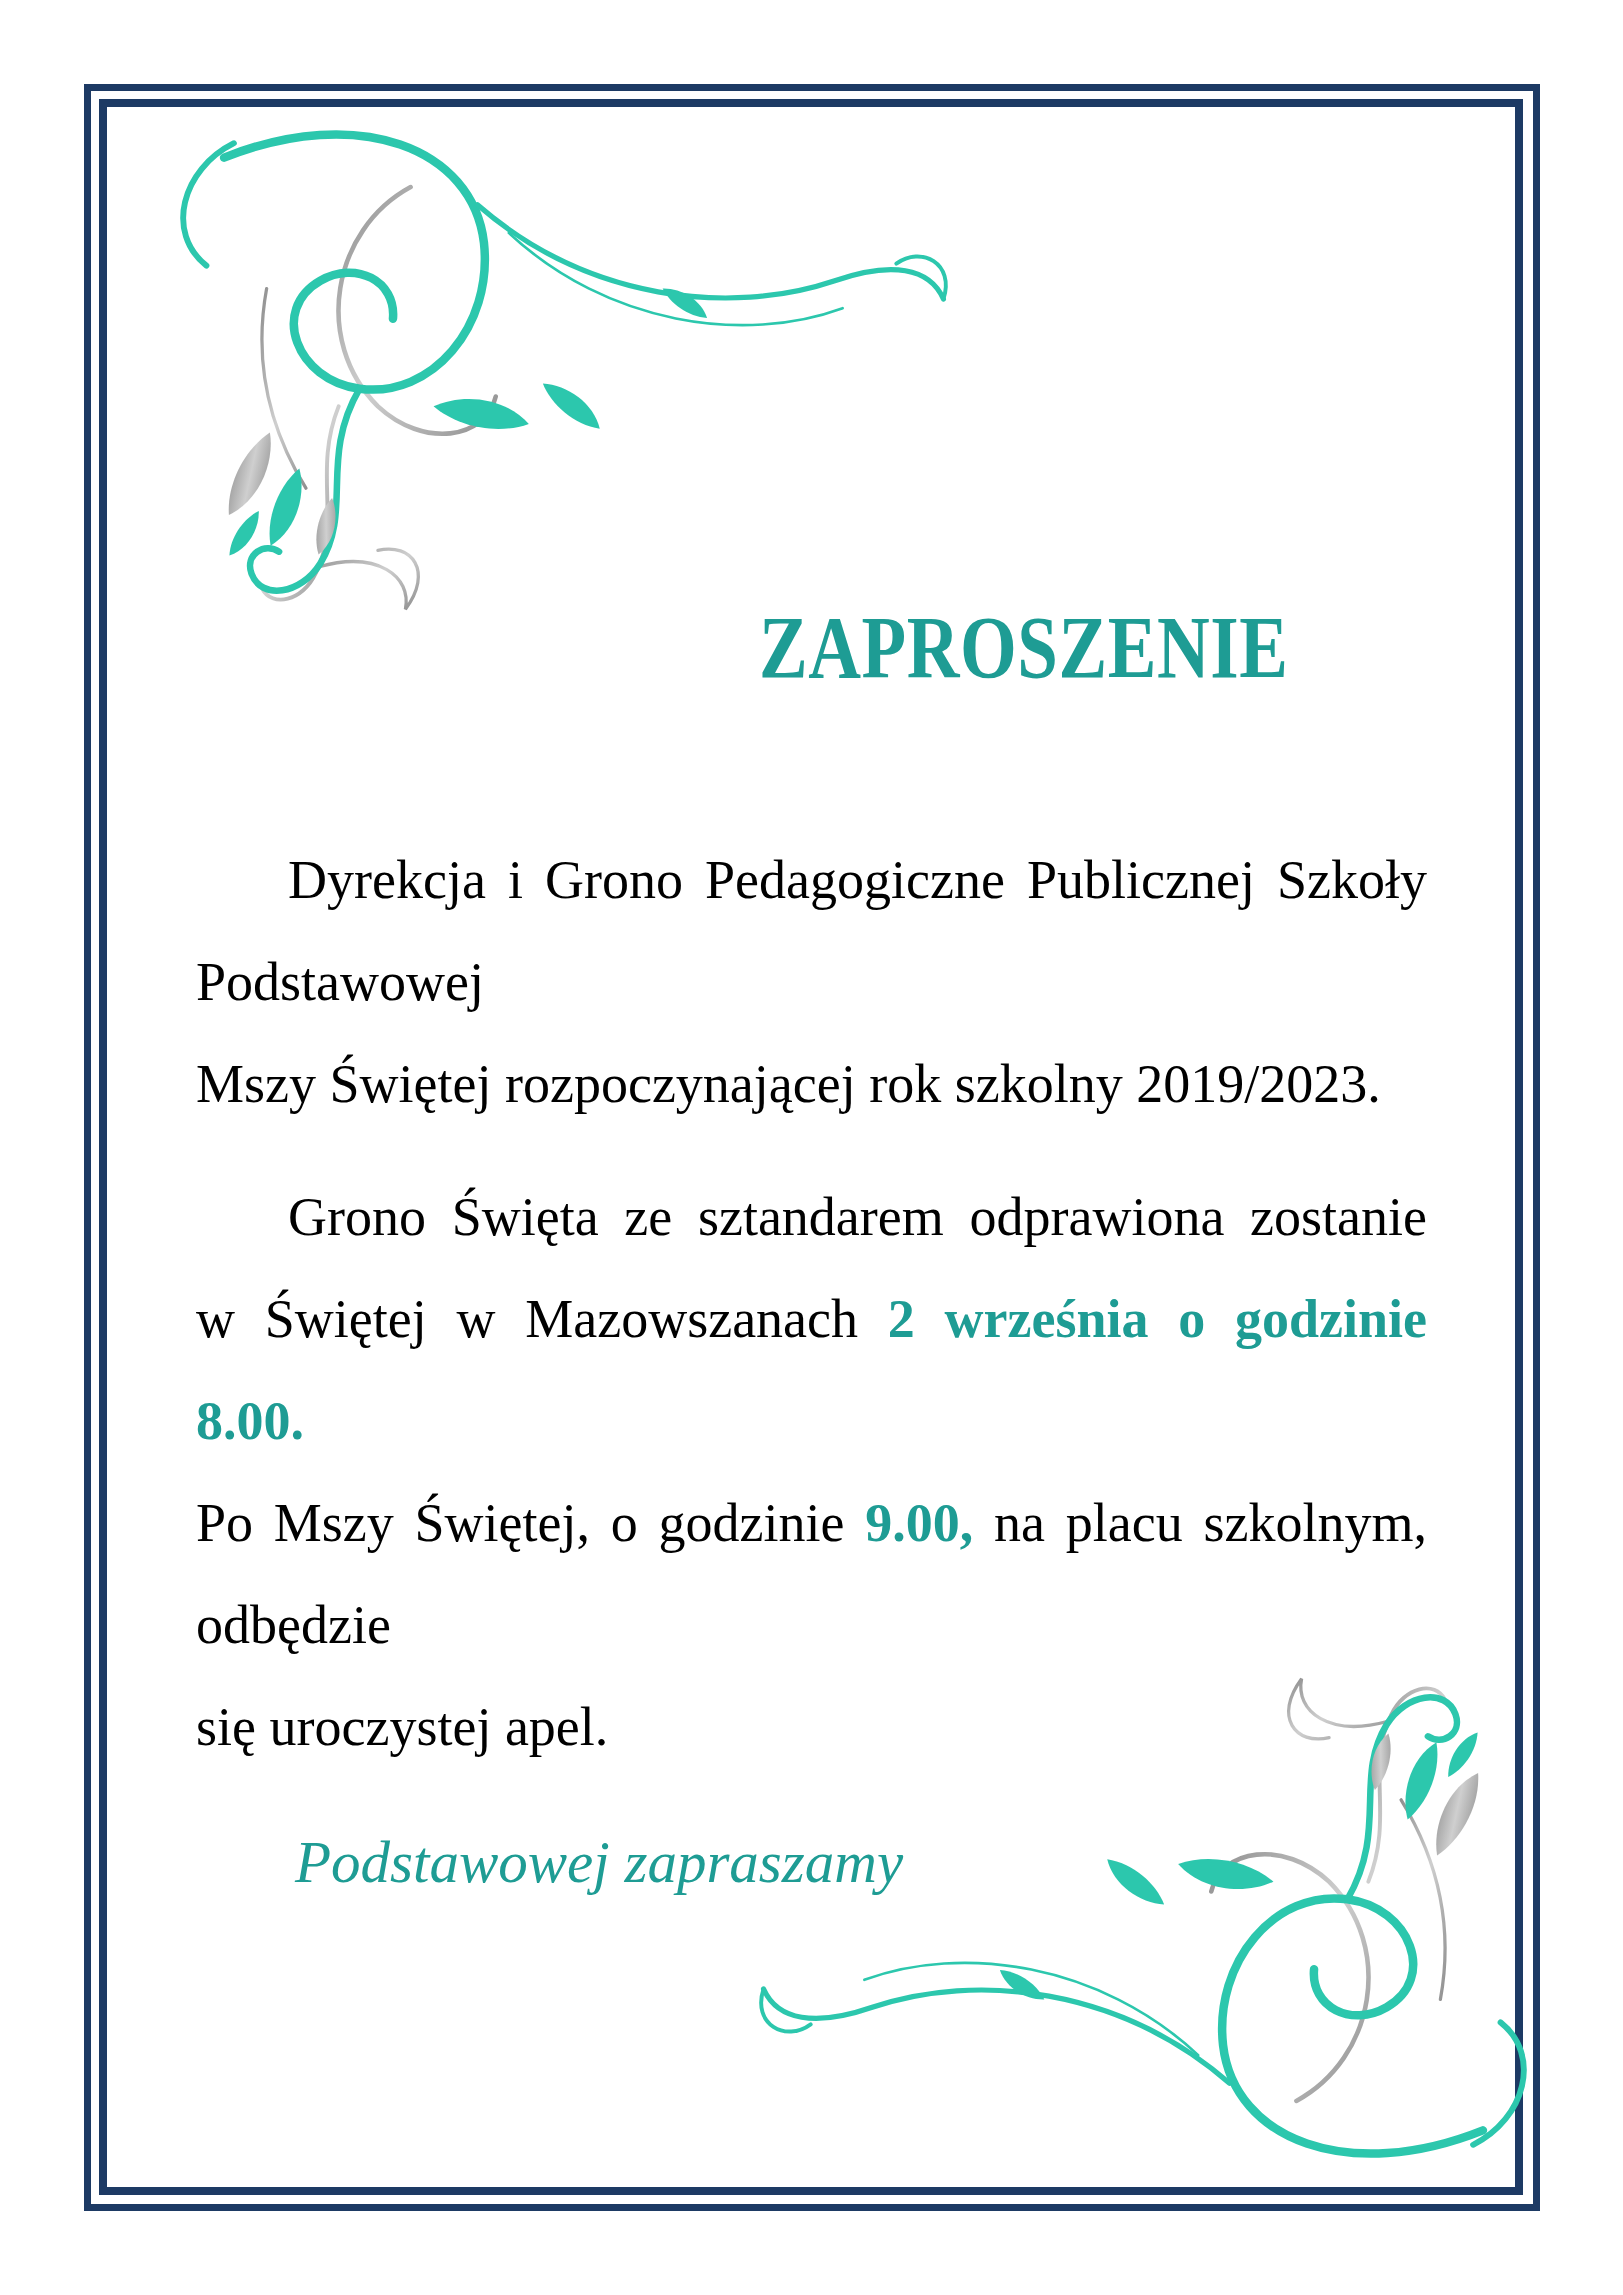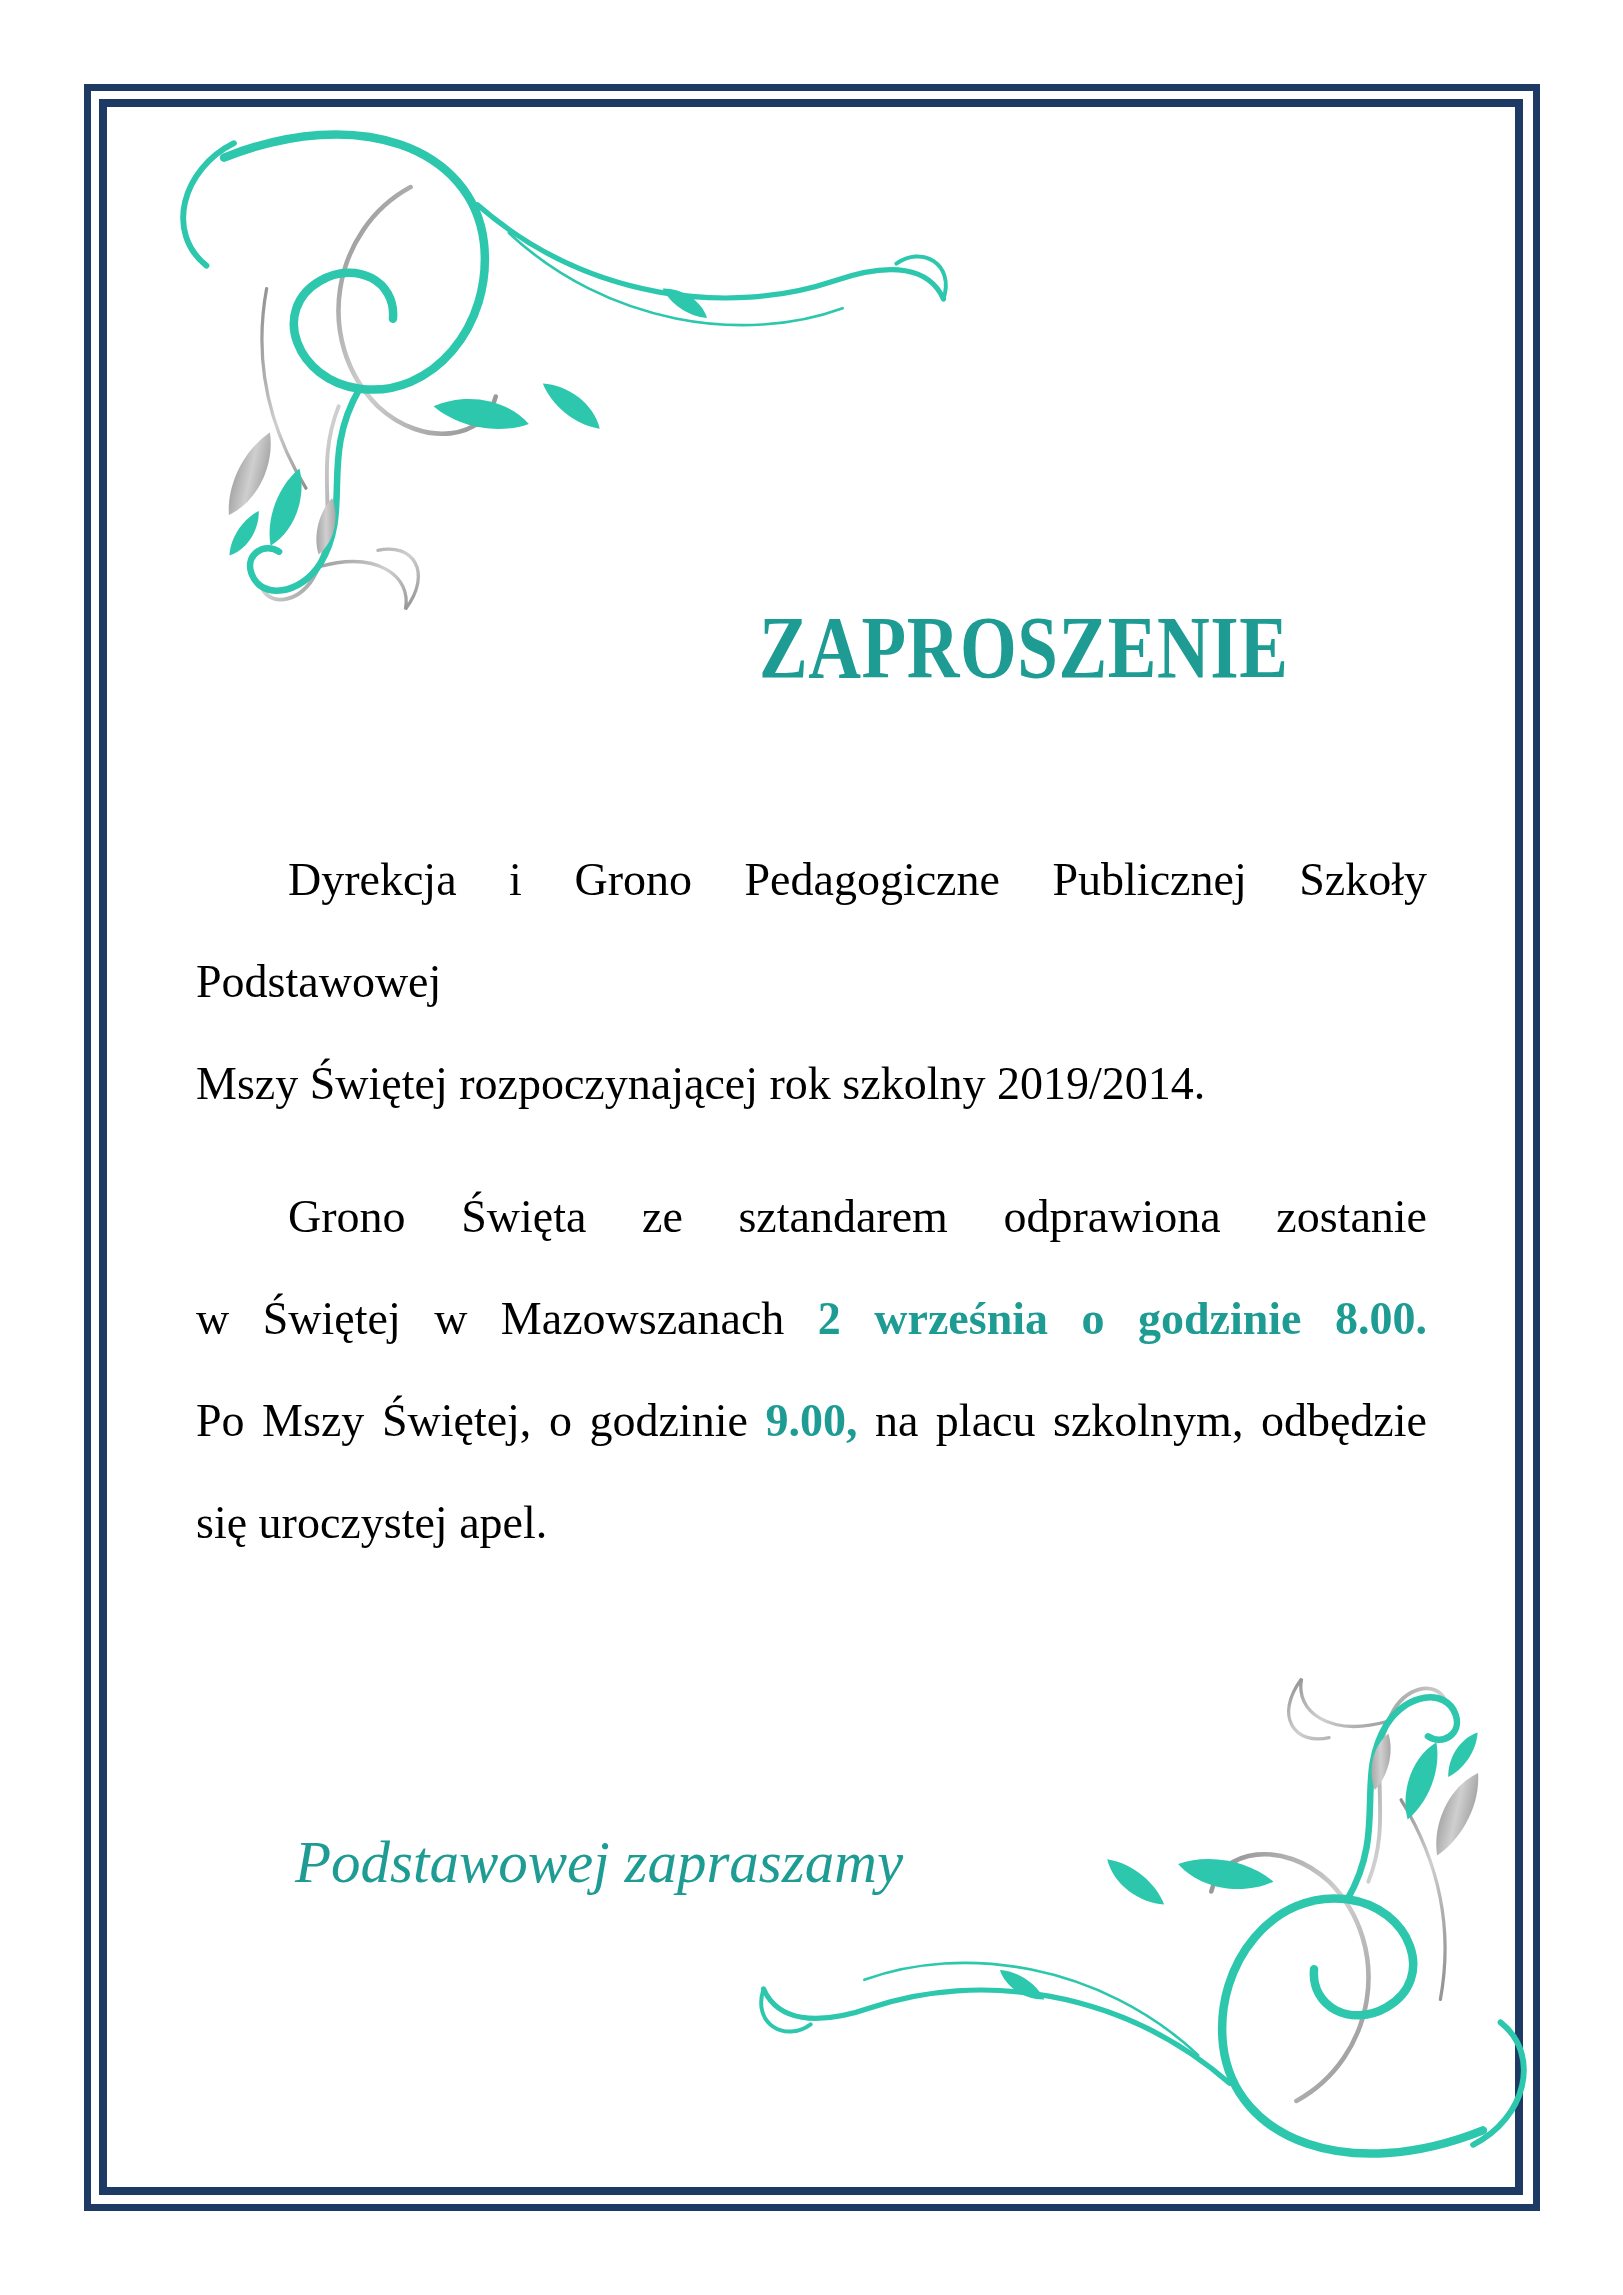--- a/index.html
+++ b/index.html
@@ -41,21 +41,21 @@
     transform-origin: left top;
     white-space: nowrap;
   }
 
   
   .content {
     position: absolute;
     left: 196px;
     top: 829px;
     width: 1231px;
-    font-size: 46px;
+    font-size: 54px;
   }
   .para + .para { margin-top: 31px; }
   .line {
     line-height: 102px;
     text-align: justify;
     text-align-last: justify;
   }
   .line.last  { text-align-last: left; }
   .line.indent { text-indent: 92px; }
   .hl { color: var(--teal-text, #1e9c94); font-weight: bold; }
@@ -119,21 +119,21 @@
   </svg>
   <svg class="flourish br" viewBox="0 0 1320 800">
     <use href="#flourish"></use>
   </svg>
 
   <h1 class="title">ZAPROSZENIE</h1>
 
   <div class="content">
       <div class="para">
         <div class="line indent"><span>Dyrekcja i Grono Pedagogiczne Publicznej Szkoły Podstawowej</span></div>
-        <div class="line last"><span>Mszy Świętej rozpoczynającej rok szkolny 2019/2014.</span></div>
+        <div class="line last"><span>Mszy Świętej rozpoczynającej rok szkolny 2019/2023.</span></div>
       </div>
       <div class="para">
         <div class="line indent"><span>Grono Święta ze sztandarem odprawiona zostanie</span></div>
         <div class="line"><span>w Świętej w Mazowszanach </span><span class="hl">2 września o godzinie 8.00.</span></div>
         <div class="line"><span>Po Mszy Świętej, o godzinie </span><span class="hl">9.00,</span><span> na placu szkolnym, odbędzie</span></div>
         <div class="line last"><span>się uroczystej apel.</span></div>
       </div>
     </div>
 
   <div class="signoff">Podstawowej zapraszamy</div>

